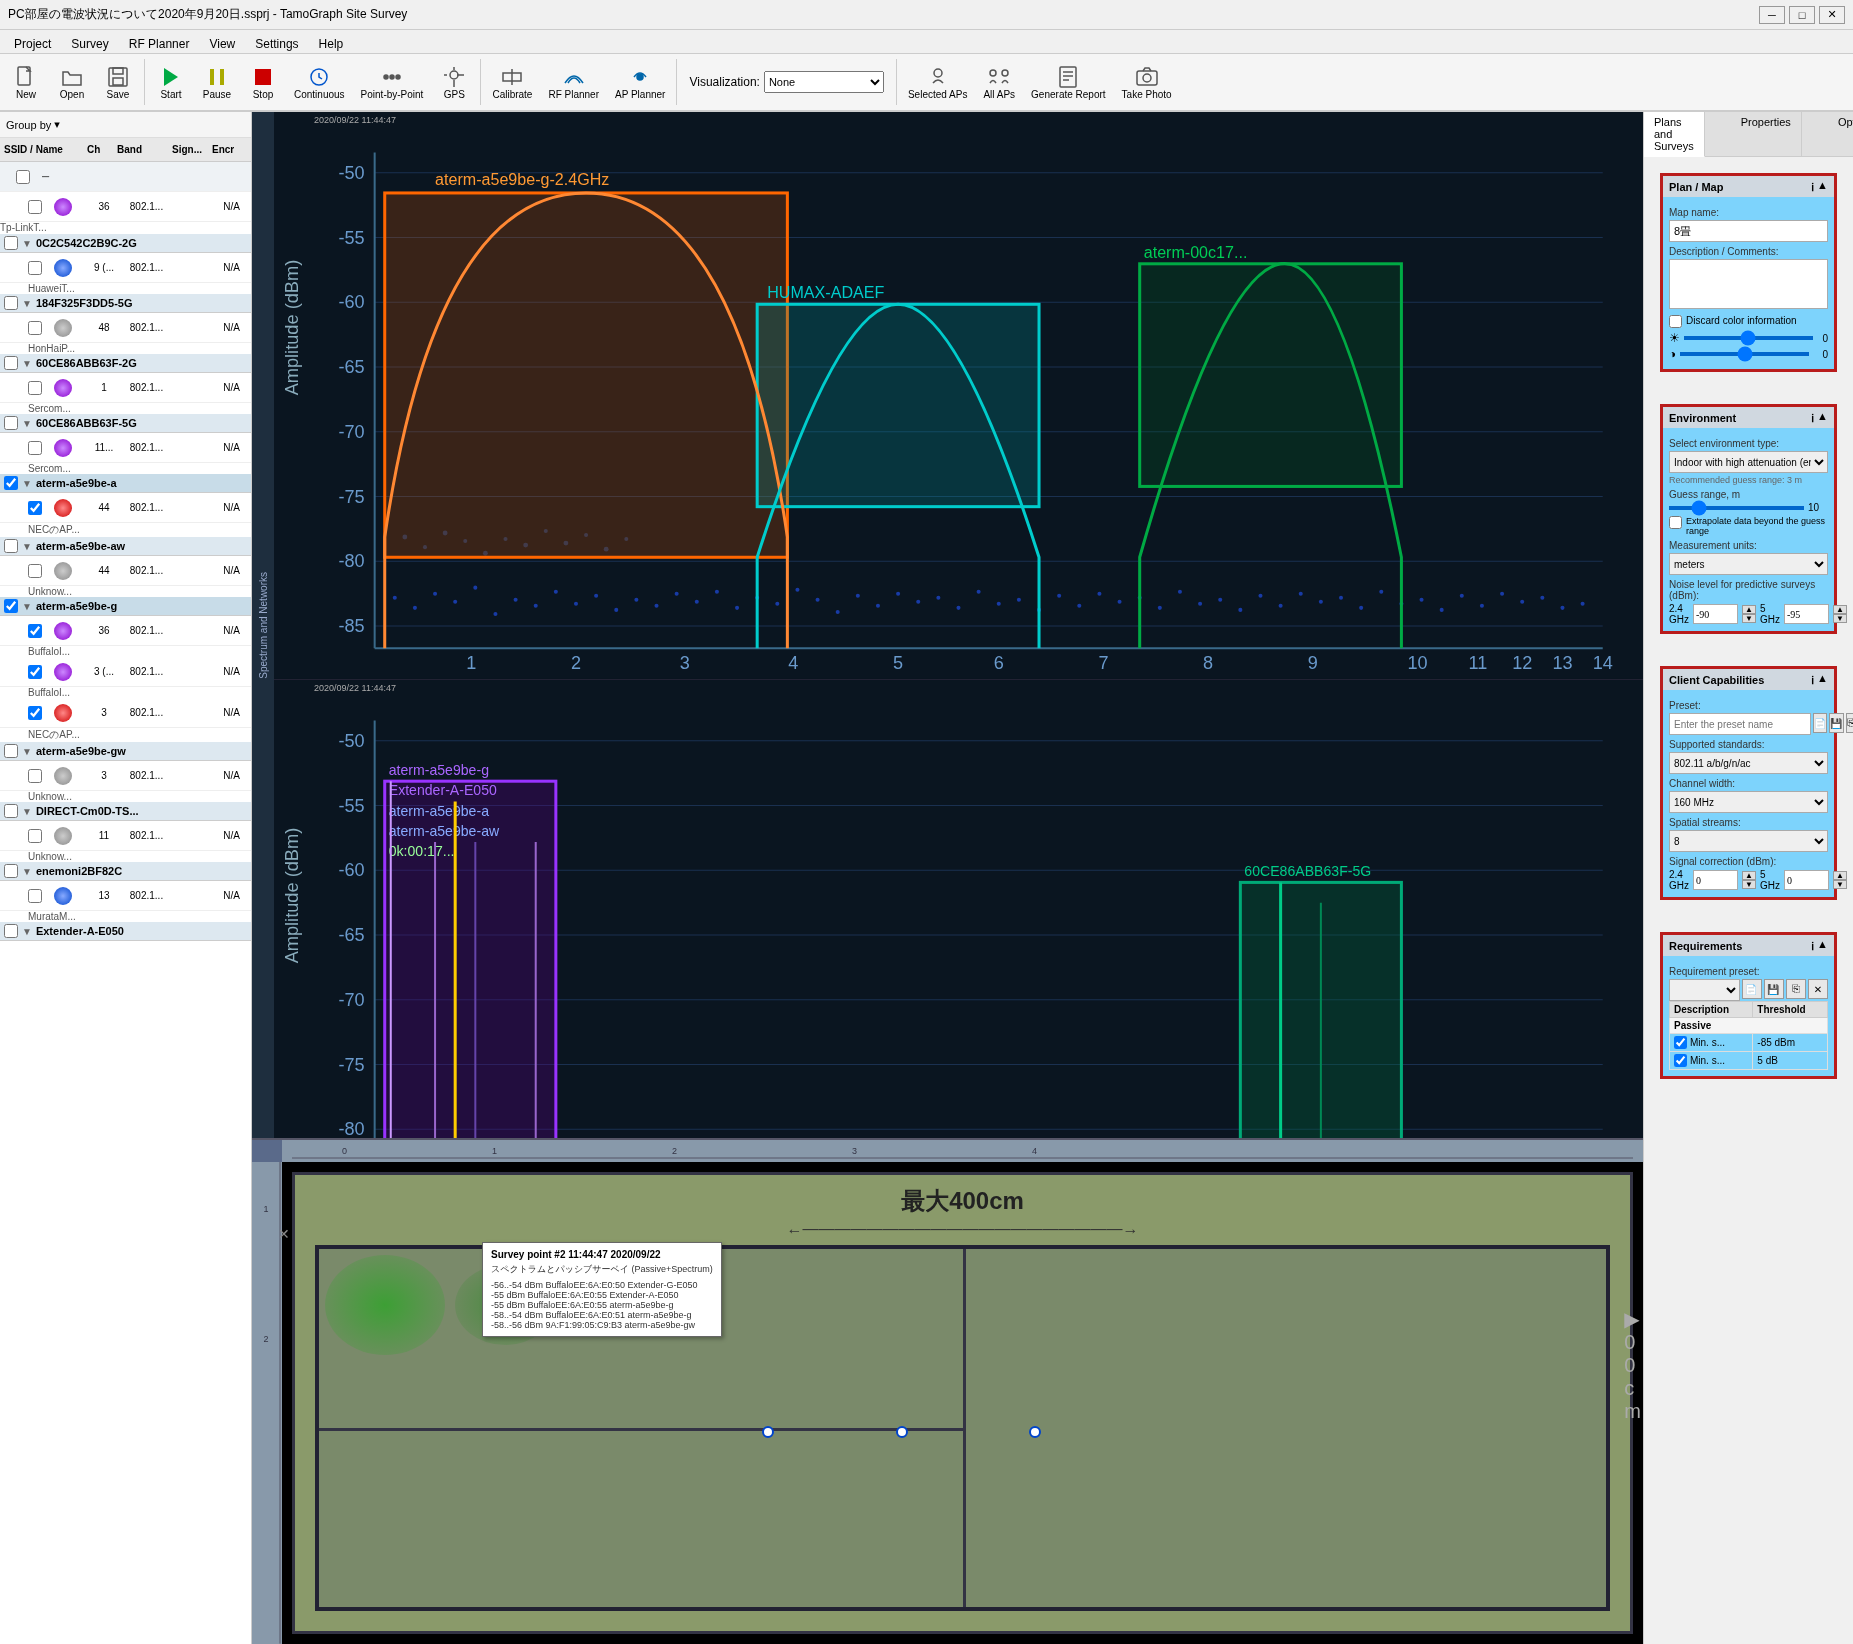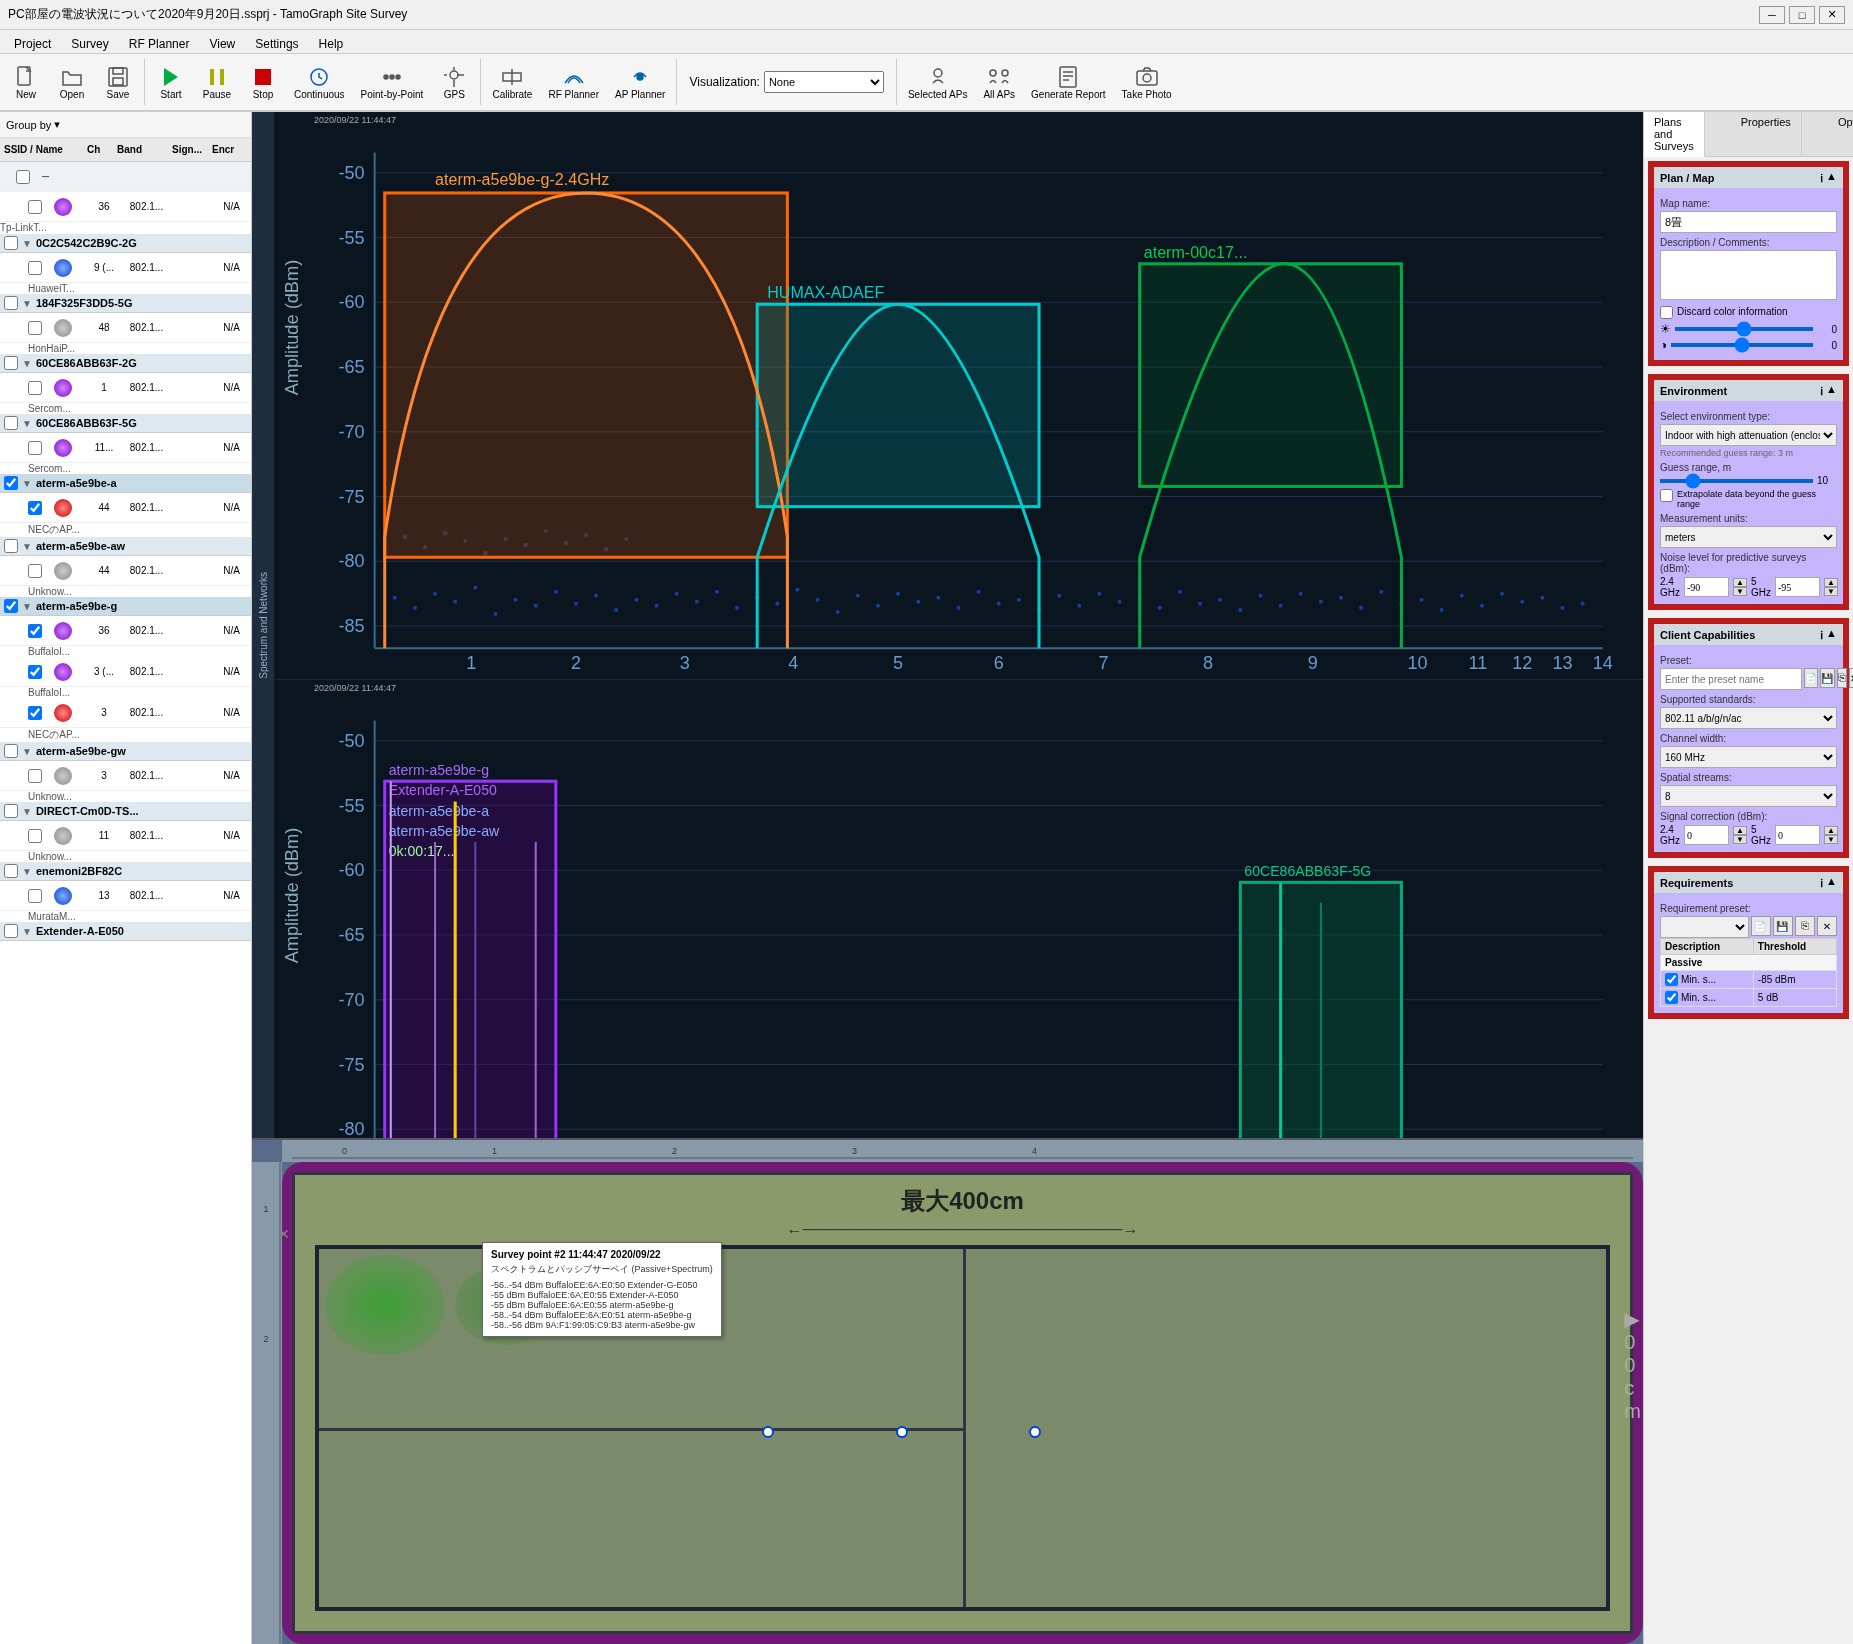--- a/index.html
+++ b/index.html
@@ -51,21 +51,21 @@
     
     
     #right-panel { width: 210px; background: #f0f0f0; border-left: 1px solid #ccc; display: flex; flex-direction: column; overflow-y: auto; }
     
     
     #right-tabs { display: flex; border-bottom: 1px solid #ccc; background: #e0e0e0; gap: 26px; }
     .right-tab { padding: 4px 10px; font-size: 11px; cursor: pointer; border-right: 1px solid #ccc; }
     .right-tab.active { background: white; border-bottom: 1px solid white; margin-bottom: -1px; }
     
     
-    .right-section { background: #c4b5fd; margin: 4px; border: 6px solid #b91c1c; }
+    .right-section { background: #7dd3fc; margin: 16px; border: 3px solid #b91c1c; }
     .right-section-header { background: #d0d8e0; padding: 3px 6px; font-size: 11px; font-weight: bold; display: flex; justify-content: space-between; align-items: center; }
     .right-section-header .icons { display: flex; gap: 3px; }
     .right-section-content { padding: 6px; }
     
     .form-label { font-size: 10px; color: #333; margin-bottom: 2px; margin-top: 4px; }
     .form-input { width: 100%; height: 22px; border: 1px solid #aaa; font-size: 11px; padding: 2px 4px; }
     .form-textarea { width: 100%; height: 50px; border: 1px solid #aaa; font-size: 11px; padding: 2px 4px; resize: none; }
     .form-checkbox { margin-right: 4px; }
     .form-row { display: flex; align-items: flex-start; margin: 3px 0; font-size: 10px; }
     .slider-container { display: flex; align-items: center; gap: 4px; margin: 2px 0; }
@@ -754,21 +754,21 @@
       </div>
 
       <div style="position:absolute;top:22px;left:0;width:30px;bottom:0;background:#8899aa;">
         <svg width="30" height="100%">
           <line x1="28" y1="0" x2="28" y2="100%" stroke="#556" stroke-width="1"></line>
           <text x="14" y="50" fill="#334" font-size="9" text-anchor="middle">1</text>
           <text x="14" y="180" fill="#334" font-size="9" text-anchor="middle">2</text>
         </svg>
       </div>
 
-      <div style="position:absolute;top:22px;left:30px;right:0;bottom:0;background:#701a75;overflow:hidden;border-radius:21px;">
+      <div style="position:absolute;top:22px;left:30px;right:0;bottom:0;background:#000000;overflow:hidden;">
 
         <div style="position:absolute;inset:10px;background:#8a9a6a;border:3px solid #334;">
 
           <div style="position:absolute;top:10px;left:50%;transform:translateX(-50%);font-size:24px;font-weight:bold;color:#222;white-space:nowrap;">最大400cm</div>
 
           <div style="position:absolute;top:45px;left:50%;transform:translateX(-50%);font-size:16px;color:#333;">←————————————————————→</div>
 
           <div style="position:absolute;top:70px;left:20px;right:20px;bottom:20px;background:#7a8a6a;border:4px solid #223;">
 
             <div style="position:absolute;left:50%;top:0;bottom:0;border-left:3px solid #334;"></div>

